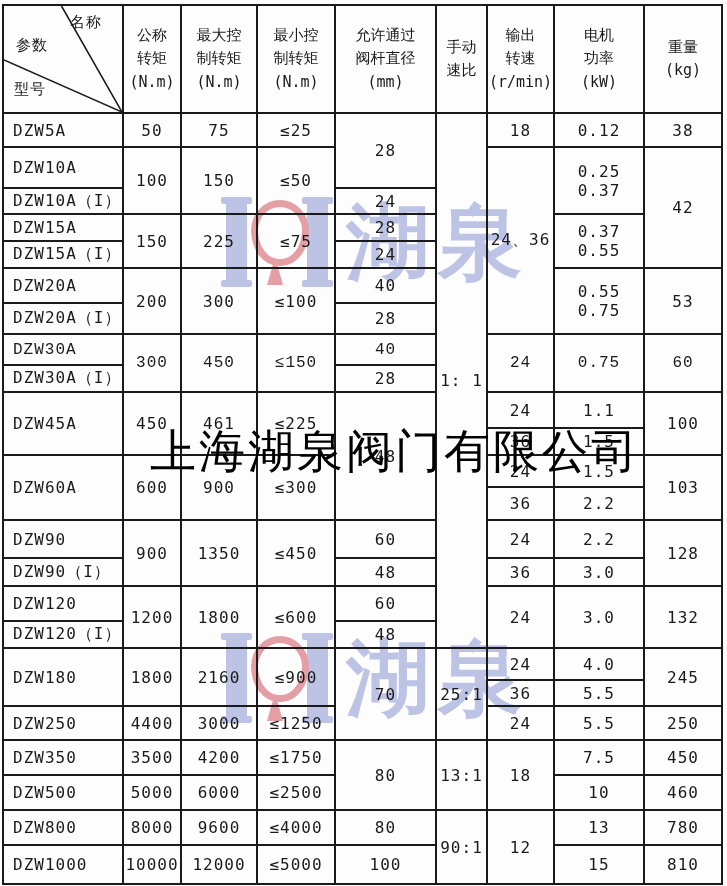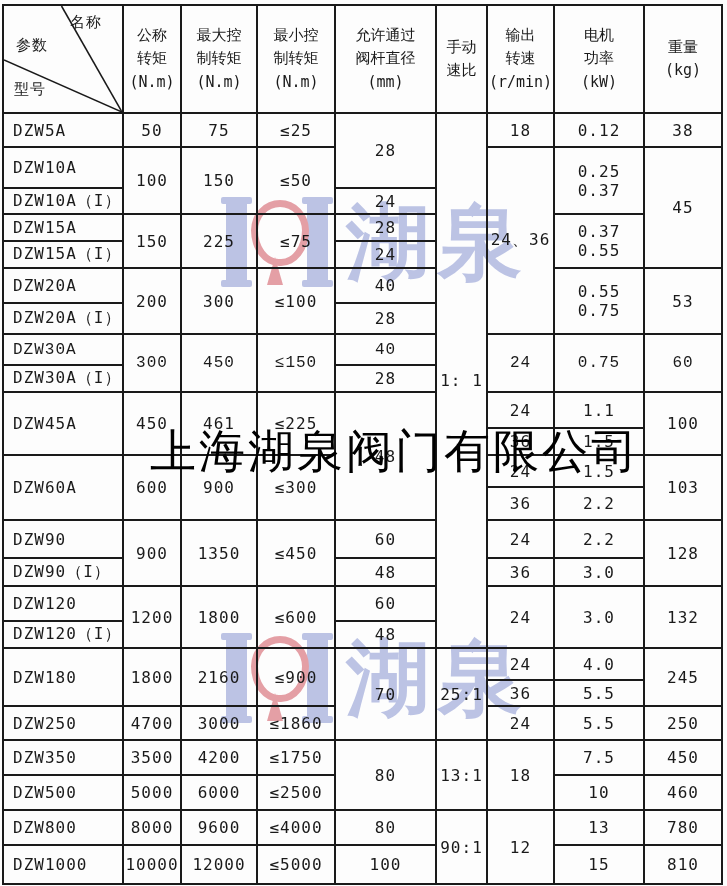--- a/index.html
+++ b/index.html
@@ -138,21 +138,21 @@
           <td class="val">0.12</td>
           <td class="val">38</td>
         </tr>
         <tr style="height: 41px;">
           <td class="model">DZW10A</td>
           <td rowspan="2" class="val">100</td>
           <td rowspan="2" class="val">150</td>
           <td rowspan="2" class="val">≤50</td>
           <td rowspan="6" class="val">24、36</td>
           <td rowspan="2" class="val">0.25<br>0.37</td>
-          <td rowspan="4" class="val">45</td>
+          <td rowspan="4" class="val">42</td>
         </tr>
         <tr style="height: 26px;">
           <td class="model">DZW10A（I）</td>
           <td class="val">24</td>
         </tr>
         <tr style="height: 27px;">
           <td class="model">DZW15A</td>
           <td rowspan="2" class="val">150</td>
           <td rowspan="2" class="val">225</td>
           <td rowspan="2" class="val">≤75</td>
@@ -257,23 +257,23 @@
           <td class="val">24</td>
           <td class="val">4.0</td>
           <td rowspan="2" class="val">245</td>
         </tr>
         <tr style="height: 26px;">
           <td class="val">36</td>
           <td class="val">5.5</td>
         </tr>
         <tr style="height: 34px;">
           <td class="model">DZW250</td>
-          <td class="val">4700</td>
+          <td class="val">4400</td>
           <td class="val">3000</td>
-          <td class="val">≤1860</td>
+          <td class="val">≤1250</td>
           <td class="val">24</td>
           <td class="val">5.5</td>
           <td class="val">250</td>
         </tr>
         <tr style="height: 35px;">
           <td class="model">DZW350</td>
           <td class="val">3500</td>
           <td class="val">4200</td>
           <td class="val">≤1750</td>
           <td rowspan="2" class="val">80</td>

